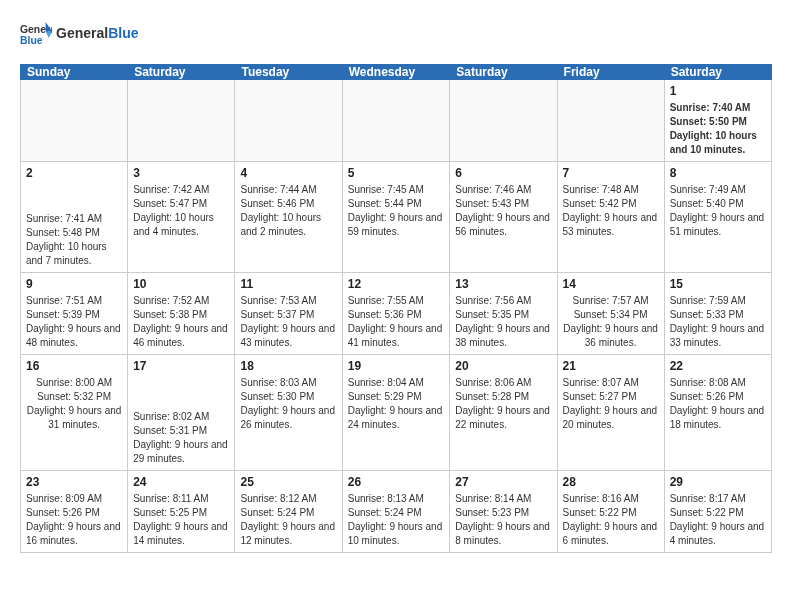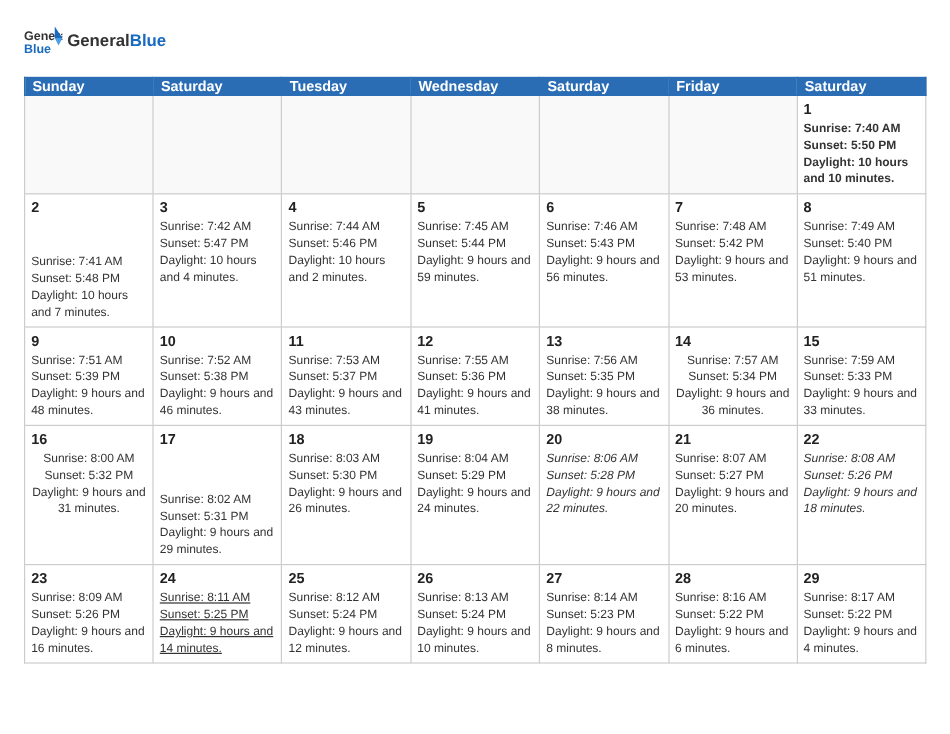--- a/index.html
+++ b/index.html
@@ -231,47 +231,47 @@
 Daylight: 9 hours and 26 minutes.</div>
         </td>
         <td>
           <div class="day-number">19</div>
           <div class="day-info" style="white-space: pre-line;">Sunrise: 8:04 AM
 Sunset: 5:29 PM
 Daylight: 9 hours and 24 minutes.</div>
         </td>
         <td>
           <div class="day-number">20</div>
-          <div class="day-info" style="white-space: pre-line; font-style: italic;">Sunrise: 8:06 AM
+          <div class="day-info" style="white-space: pre-line;">Sunrise: 8:06 AM
 Sunset: 5:28 PM
 Daylight: 9 hours and 22 minutes.</div>
         </td>
         <td>
           <div class="day-number">21</div>
           <div class="day-info" style="white-space: pre-line;">Sunrise: 8:07 AM
 Sunset: 5:27 PM
 Daylight: 9 hours and 20 minutes.</div>
         </td>
         <td>
           <div class="day-number">22</div>
-          <div class="day-info" style="white-space: pre-line; font-style: italic;">Sunrise: 8:08 AM
+          <div class="day-info" style="white-space: pre-line;">Sunrise: 8:08 AM
 Sunset: 5:26 PM
 Daylight: 9 hours and 18 minutes.</div>
         </td>
       </tr>
       <tr>
         <td>
           <div class="day-number">23</div>
           <div class="day-info" style="white-space: pre-line;">Sunrise: 8:09 AM
 Sunset: 5:26 PM
 Daylight: 9 hours and 16 minutes.</div>
         </td>
         <td>
           <div class="day-number">24</div>
-          <div class="day-info" style="white-space: pre-line; text-decoration: underline;">Sunrise: 8:11 AM
+          <div class="day-info" style="white-space: pre-line;">Sunrise: 8:11 AM
 Sunset: 5:25 PM
 Daylight: 9 hours and 14 minutes.</div>
         </td>
         <td>
           <div class="day-number">25</div>
           <div class="day-info" style="white-space: pre-line;">Sunrise: 8:12 AM
 Sunset: 5:24 PM
 Daylight: 9 hours and 12 minutes.</div>
         </td>
         <td>

